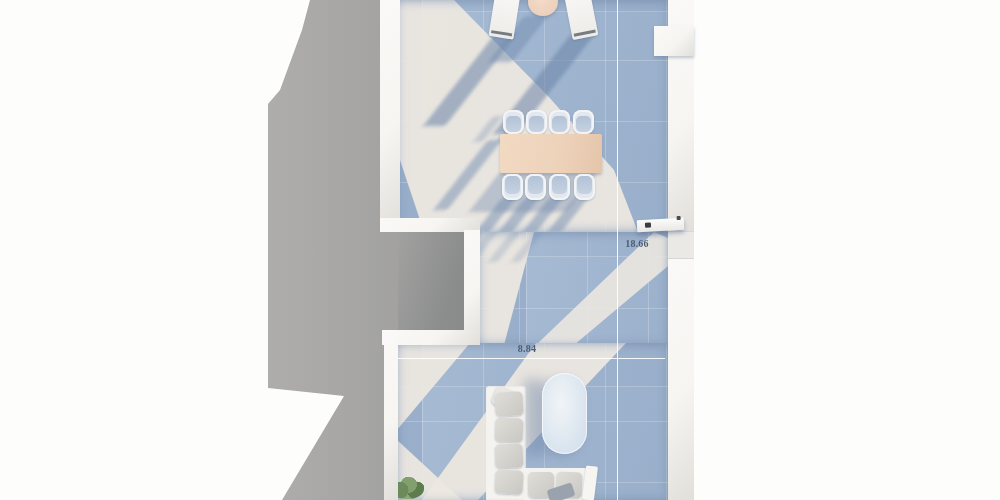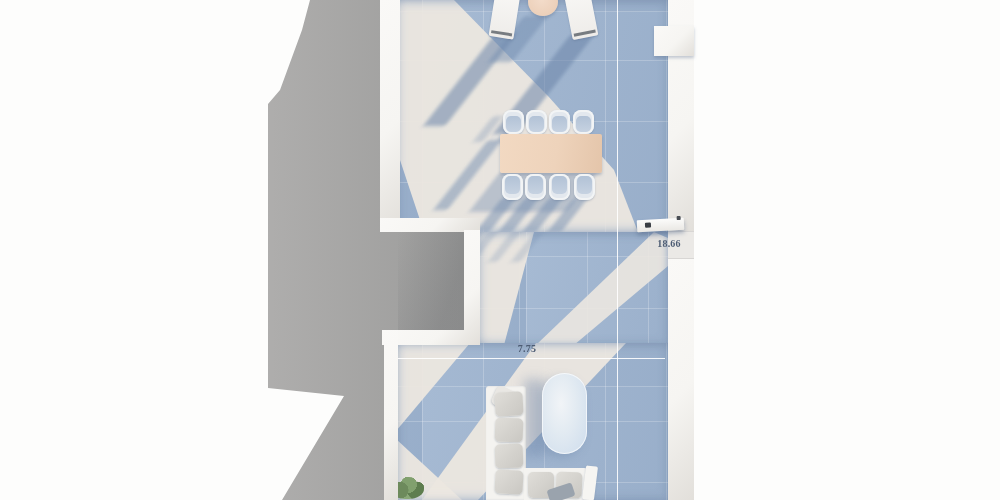--- a/index.html
+++ b/index.html
@@ -131,21 +131,21 @@
       radial-gradient(circle at 30% 60%,#6d8a5c 0 30%,transparent 31%),
       radial-gradient(circle at 55% 35%,#81a06e 0 34%,transparent 35%),
       radial-gradient(circle at 78% 62%,#5e7d4f 0 30%,transparent 31%),
       radial-gradient(circle at 45% 78%,#8aa878 0 28%,transparent 29%),
       radial-gradient(circle at 62% 80%,var(--plant_green) 0 26%,transparent 27%);}
   
   .dim-line-v{position:absolute;left:617px;top:0;width:1px;height:500px;background:var(--line_white);}
   .dim-line-h{position:absolute;left:398px;top:358px;width:267px;height:1px;background:var(--line_white);}
   .dim-label{position:absolute;font-family:"Liberation Serif",serif;font-size:10px;font-weight:600;
     color:var(--text_dim);letter-spacing:.2px;text-align:center;}
-  .dim-label-v{left:620px;top:238px;width:34px;margin-left:32px;}
+  .dim-label-v{left:620px;top:238px;width:34px;}
   .dim-label-h{left:507px;top:343px;width:40px;}
 </style>
 </head>
 <body>
 
 <div class="scene">
 
   <div class="abs bg-shadow"></div>
 
   <div class="floor floor-top">
@@ -238,15 +238,15 @@
   <div class="wall w-step"></div>
 
   <div class="door-leaf">
     <div class="door-handle"></div>
     <div class="door-hinge"></div>
   </div>
 
   <div class="dim-line-v"></div>
   <div class="dim-line-h"></div>
   <div class="dim-label dim-label-v">18.66</div>
-  <div class="dim-label dim-label-h">7.75</div>
+  <div class="dim-label dim-label-h">8.84</div>
 
 </div>
 
 </body></html>

